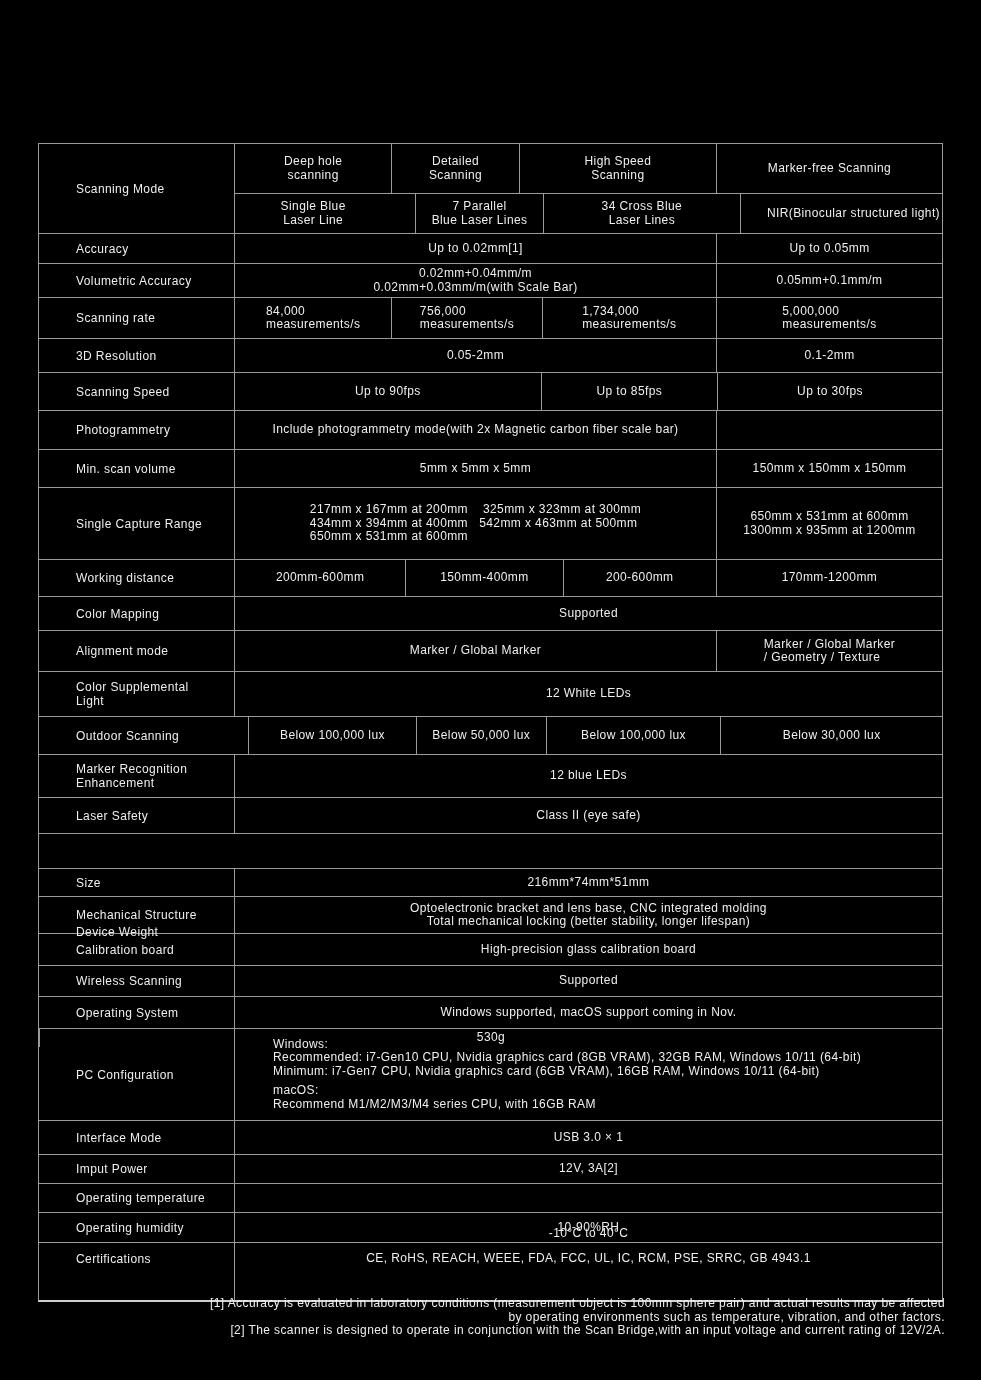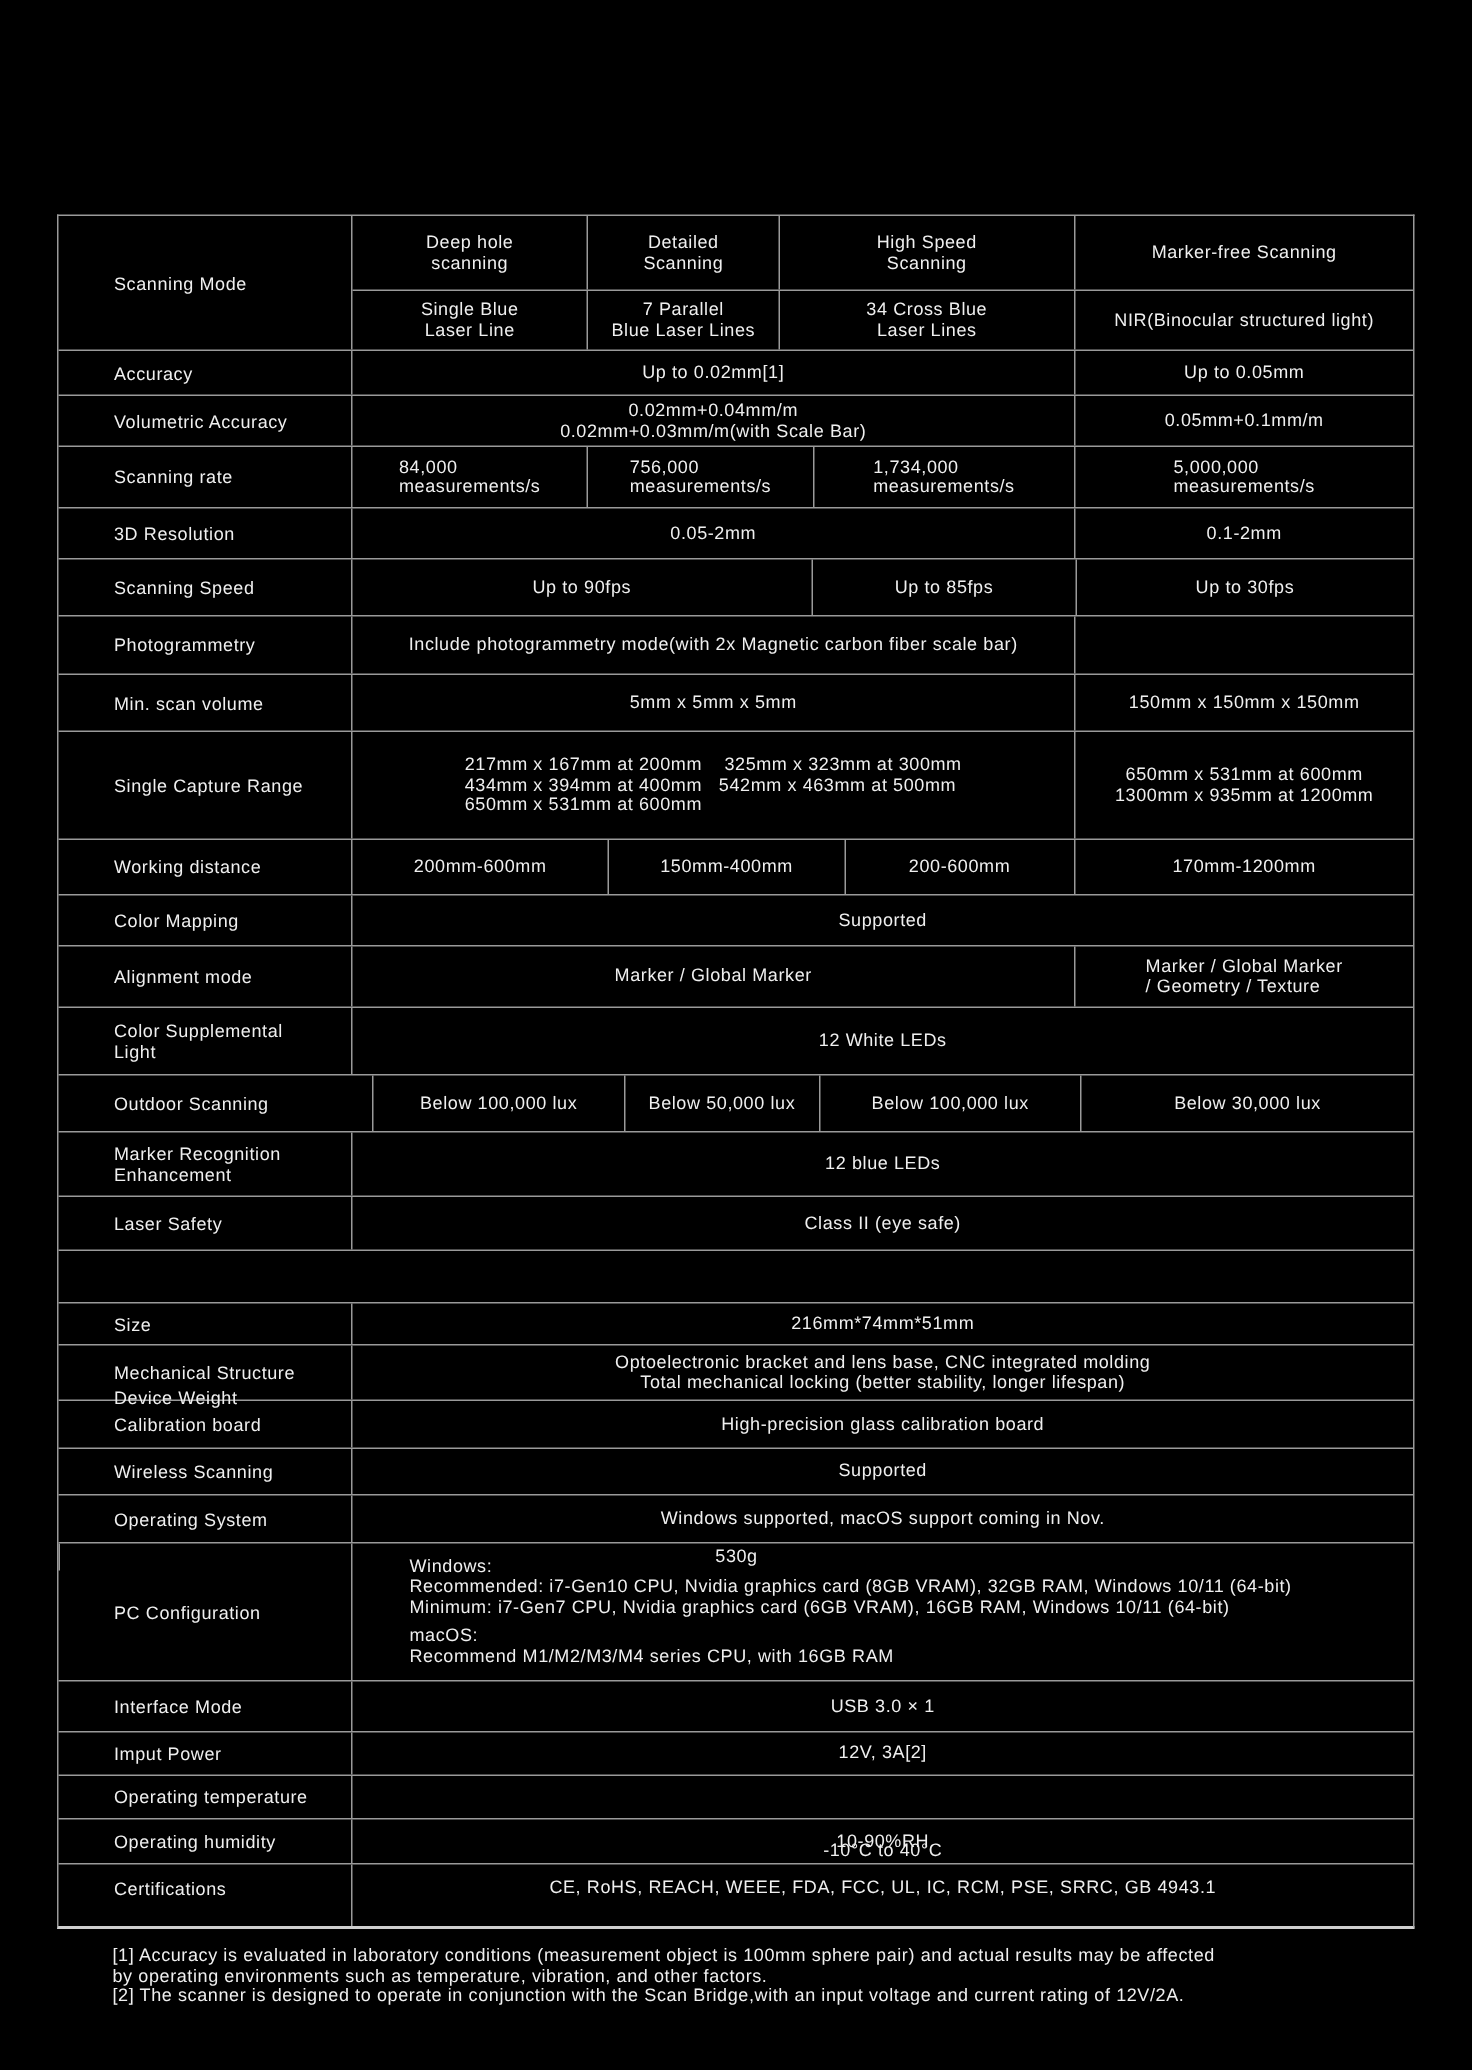--- a/index.html
+++ b/index.html
@@ -42,21 +42,21 @@
   }
   .t-cell + .t-cell{border-left:1px solid var(--line);}
   .line{line-height:13.5px;white-space:pre-wrap;}
   .blk{display:inline-block;text-align:left;}
   .t-cell.leftpad{align-items:flex-start;text-align:left;padding-left:38px;}
   .para + .para{margin-top:6px;}
   .t-row.top .t-label,.t-row.top .t-cell{justify-content:flex-start;padding-top:9px;}
   .footnotes{
     position:absolute;left:75px;top:1297px;width:870px;
   }
-  .fn-line{line-height:13.5px;white-space:pre-wrap;}
+  .fn-line{line-height:13.5px;white-space:pre-wrap;text-align:right;}
 </style>
 </head>
 <body>
 
 <div class="screen">
   <div class="spec-table" id="spec-table">
       <div class="t-row" style="height: 89px;">
         <div class="t-label">
           <div class="line">Scanning Mode</div>
         </div>
@@ -76,21 +76,21 @@
             </div>
             <div class="t-cell" style="flex: 0 0 31.97%;">
               <div class="line">Marker-free Scanning</div>
             </div>
           </div>
           <div class="sub" style="height: 40px;">
             <div class="t-cell" style="flex: 0 0 22.11%;">
               <div class="line">Single Blue</div>
               <div class="line">Laser Line</div>
             </div>
-            <div class="t-cell" style="flex: 0 0 18.03%;">
+            <div class="t-cell" style="flex: 0 0 18.03%; margin-left: 24px;">
               <div class="line">7 Parallel</div>
               <div class="line">Blue Laser Lines</div>
             </div>
             <div class="t-cell" style="flex: 0 0 27.89%;">
               <div class="line">34 Cross Blue</div>
               <div class="line">Laser Lines</div>
             </div>
             <div class="t-cell" style="flex: 0 0 31.97%;">
               <div class="line">NIR(Binocular structured light)</div>
             </div>
@@ -434,21 +434,21 @@
       <div class="t-row" style="height: 30px;">
         <div class="t-label">
           <div class="line">Operating humidity</div>
         </div>
         <div class="t-values">
           <div class="t-cell" style="flex: 0 0 100%;">
             <div class="line">10-90%RH</div>
           </div>
         </div>
       </div>
-      <div class="t-row top" style="height: 42px;">
+      <div class="t-row top" style="height: 58px;">
         <div class="t-label">
           <div class="line">Certifications</div>
         </div>
         <div class="t-values">
           <div class="t-cell" style="flex: 0 0 100%;">
             <div class="line">CE, RoHS, REACH, WEEE, FDA, FCC, UL, IC, RCM, PSE, SRRC, GB 4943.1</div>
           </div>
         </div>
       </div>
     </div>

